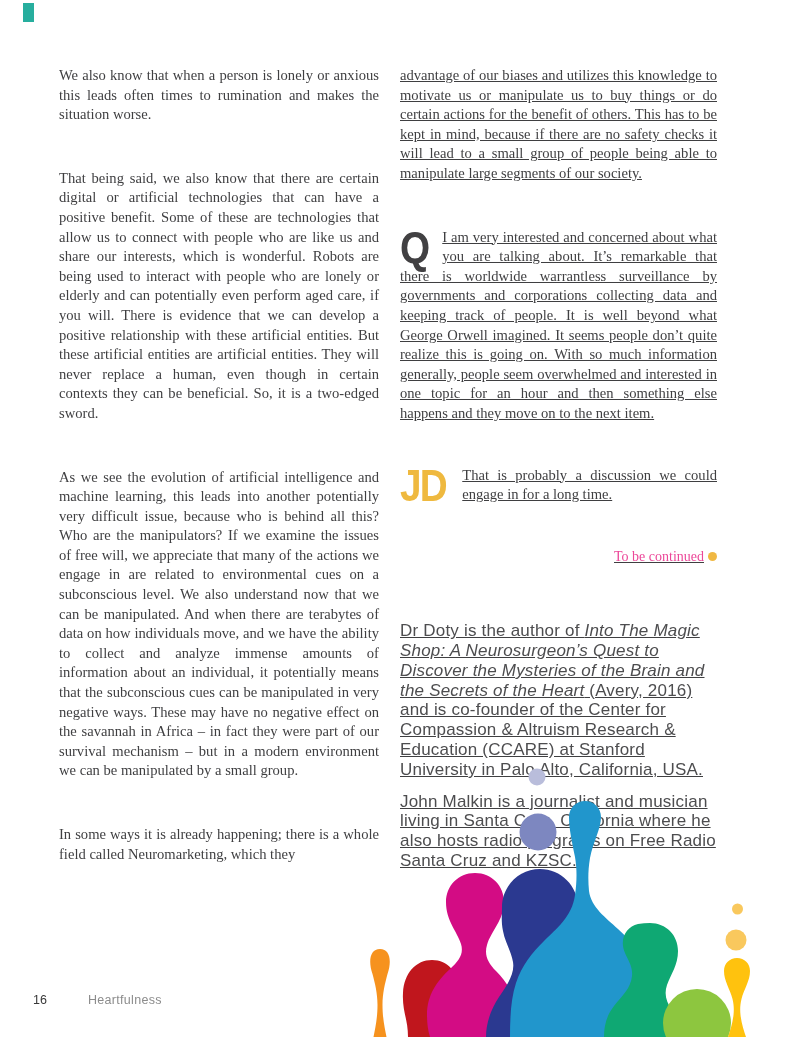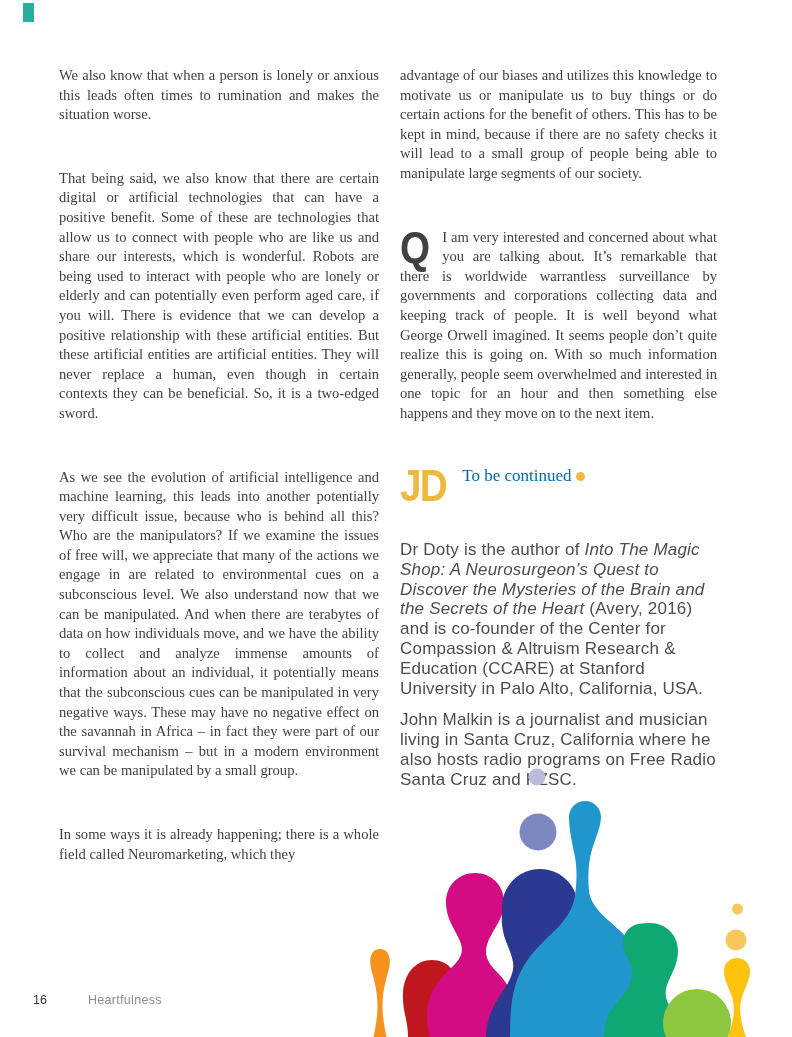--- a/index.html
+++ b/index.html
@@ -21,43 +21,43 @@
   }
   .col {
     position: absolute;
     top: 66px;
     font-size: 14.6px;
     line-height: 19.6px;
     text-align: justify;
     color: #3f3f41;
   }
   .col-left  { left: 59px;  width: 320px; }
-  .col-right { left: 400px; width: 317px; }
+  .col-right { left: 400px; width: 317px; text-decoration: underline; }
   .col p { margin: 0 0 44px 0; }
   .col p:last-child { margin-bottom: 0; }
   .qa-block { margin: 0 0 42px 0; overflow: visible; }
   .dropcap {
     float: left;
     font-family: "Liberation Sans", sans-serif;
     font-weight: 700;
     font-size: 44px;
     line-height: 36px;
     letter-spacing: -2px;
     margin: 2px 10px 0 0;
     transform: scaleX(0.88);
     transform-origin: left top;
     display: inline-block;
   }
   .dropcap-q  { color: #414042; }
   .dropcap-jd { color: #efb93f; }
   .tbc {
     margin: 48px 0 0 0;
-    font-size: 17px;
-    color: #0369a1;
-    text-align: left;
+    font-size: 14px;
+    color: #ec4899;
+    text-align: right;
   }
   .tbc-dot {
     display: inline-block;
     width: 9px; height: 9px;
     border-radius: 50%;
     background: #f0b843;
     margin-left: 4px;
     vertical-align: baseline;
   }
   .bio {
@@ -107,21 +107,21 @@
   </div>
 
   <div class="col col-right">
     <p>advantage of our biases and utilizes this knowledge to motivate us or manipulate us to buy things or do certain actions for the benefit of others. This has to be kept in mind, because if there are no safety checks it will lead to a small group of people being able to manipulate large segments of our society.</p>
 
     <div class="qa-block">
       <span class="dropcap dropcap-q">Q</span><span>I am very interested and concerned about what you are talking about. It’s remarkable that there is worldwide warrantless surveillance by governments and corporations collecting data and keeping track of people. It is well beyond what George Orwell imagined. It seems people don’t quite realize this is going on. With so much information generally, people seem overwhelmed and interested in one topic for an hour and then something else happens and they move on to the next item.</span>
     </div>
 
     <div class="qa-block">
-      <span class="dropcap dropcap-jd">JD</span>
+      <span class="dropcap dropcap-jd">JD</span><span>That is probably a discussion we could engage in for a long time.</span>
     </div>
 
     <p class="tbc"><span>To be continued</span><span class="tbc-dot"></span></p>
 
     <div class="bio">
       <p><span>Dr Doty is the author of </span><span class="italic">Into The Magic Shop: A Neurosurgeon’s Quest to Discover the Mysteries of the Brain and the Secrets of the Heart</span><span> (Avery, 2016) and is co-founder of the Center for Compassion &amp; Altruism Research &amp; Education (CCARE) at Stanford University in Palo Alto, California, USA.</span></p>
       <p>John Malkin is a journalist and musician living in Santa Cruz, California where he also hosts radio programs on Free Radio Santa Cruz and KZSC.</p>
     </div>
   </div>
 

